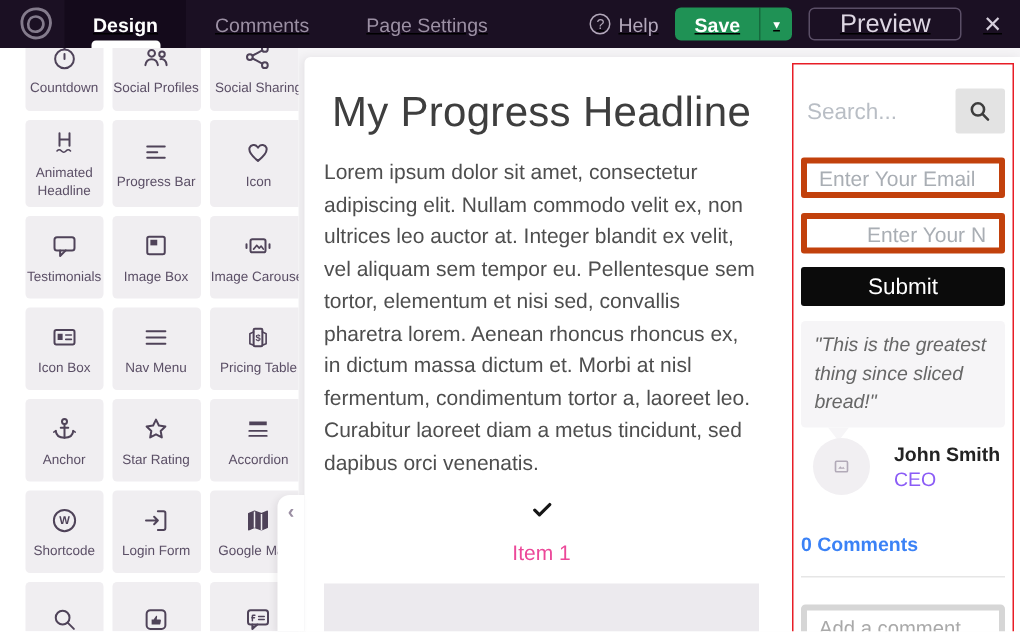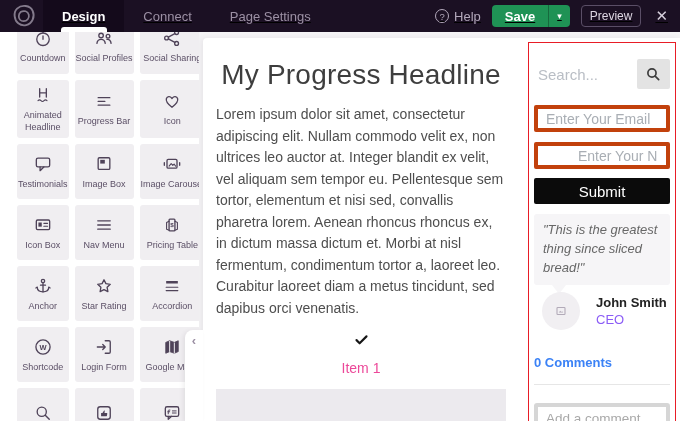--- a/index.html
+++ b/index.html
@@ -16,22 +16,22 @@
   .tab.active{background:var(--tab-active-bg,#140a1b);color:#fff;font-weight:bold;}
   .tab.active::after{content:"";position:absolute;left:50%;transform:translateX(-50%);bottom:0;
           width:46px;height:5px;background:#fff;border-radius:3px 3px 0 0;}
   .topbar-right{margin-left:auto;display:flex;align-items:center;gap:11px;margin-right:12px;}
   .help{display:flex;align-items:center;gap:5px;color:#b3a8bb;font-size:13px;cursor:pointer;}
   .help-badge{width:14px;height:14px;border:1px solid #b3a8bb;border-radius:50%;font-size:9.5px;
           display:flex;align-items:center;justify-content:center;}
   .save-btn{display:flex;background:var(--accent-green,#1f9255);border-radius:4px;overflow:hidden;height:22px;cursor:pointer;}
   .save-main{padding:0 13px;color:#fff;font-size:13px;font-weight:bold;display:flex;align-items:center;}
   .save-caret{padding:0 8px;border-left:1px solid rgba(0,0,0,.28);display:flex;align-items:center;color:#fff;font-size:9px;}
-  .preview-btn{height:22px;padding:0 8px;border:1px solid #5a4e66;border-radius:4px;color:#ded7e3;
-          font-size:12px;display:flex;align-items:center;background:transparent;cursor:pointer;}
+  .preview-btn{height:22px;padding:0 20px;border:1px solid #5a4e66;border-radius:4px;color:#ded7e3;
+          font-size:17px;display:flex;align-items:center;background:transparent;cursor:pointer;}
   .close-x{color:#d6cfdc;font-size:15px;margin-left:3px;cursor:pointer;}
 
   
   .sidebar{position:absolute;top:32px;left:14px;width:185px;bottom:0;background:#fff;overflow:hidden;z-index:5;}
   .block-grid{position:absolute;top:-13px;left:3px;right:3px;display:grid;
           grid-template-columns:repeat(3,1fr);gap:6px;}
   .tile{background:var(--tile-bg,#f0eef1);border-radius:3px;min-height:55px;display:flex;flex-direction:column;
           align-items:center;justify-content:center;gap:5px;padding:5px 1px;cursor:pointer;}
   .tile-icon{width:20px;height:20px;color:var(--tile-icon,#4f4359);display:flex;align-items:center;justify-content:center;}
   .tile-icon svg{width:20px;height:20px;}
@@ -88,21 +88,21 @@
 
 <div class="app">
 
   <div class="topbar">
     <svg class="logo" viewBox="0 0 30 30" fill="none">
       <path d="M7 6.5C12.5 1.5 22 2.6 25 9c3 6.5-.5 15-7.5 16.5C10.5 27 4.7 22 4.2 15 3.9 11.5 5.2 8.2 7 6.5Z" stroke="#847b8c" stroke-width="2.2"></path>
       <path d="M11 10.5c4-2.5 8.5-1 9.5 3 1 4-2 7.5-6 7.5-3.5 0-5.7-2.5-5.5-6 .1-1.9.9-3.5 2-4.5Z" stroke="#847b8c" stroke-width="2"></path>
     </svg>
     <div class="tabs">
       <div class="tab active">Design</div>
-      <div class="tab">Connect</div>
+      <div class="tab">Comments</div>
       <div class="tab">Page Settings</div>
     </div>
     <div class="topbar-right">
       <div class="help">
         <span class="help-badge">?</span>
         <span>Help</span>
       </div>
       <div class="save-btn">
         <span class="save-main">Save</span>
         <span class="save-caret">

